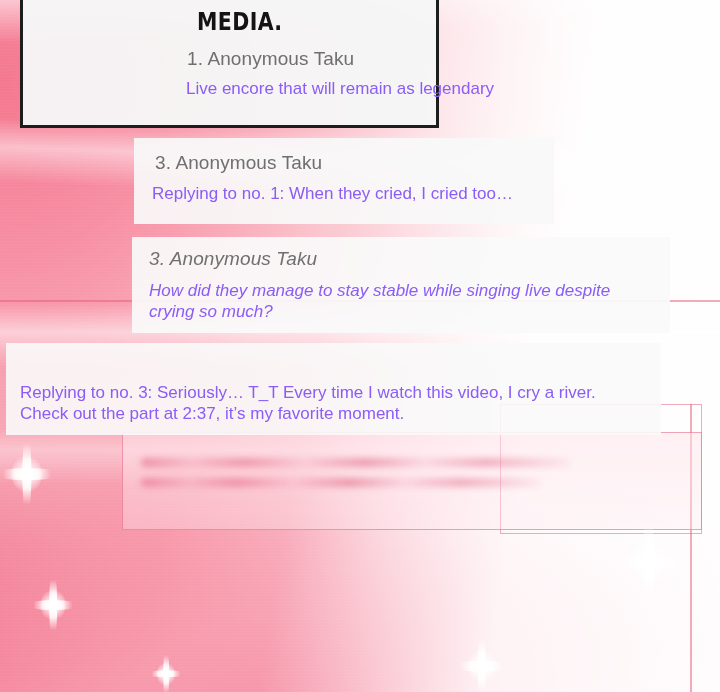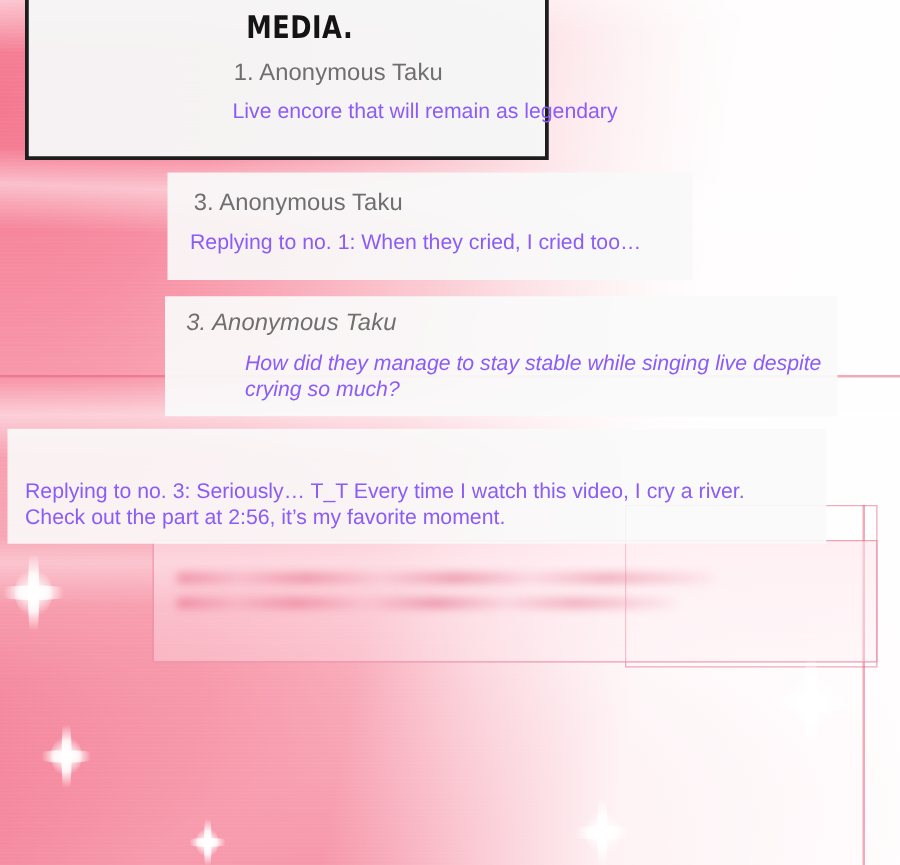--- a/index.html
+++ b/index.html
@@ -174,21 +174,21 @@
   
   #card-3 {
     left: 132px;
     top: 237px;
     width: 538px;
     height: 96px;
     background: rgba(250,250,250,0.93);
     font-style: italic;
   }
   #card-3 .author { position: absolute; left: 17px; top: 11px; }
-  #card-3 .body   { position: absolute; left: 17px; top: 43px; width: 500px; margin-left: 47px; }
+  #card-3 .body   { position: absolute; left: 17px; top: 43px; width: 500px; }
 
   
   #card-4 {
     left: 6px;
     top: 343px;
     width: 655px;
     height: 92px;
     background: rgba(250,250,250,0.9);
   }
   #card-4 .author { position: absolute; left: 14px; top: 9px; }
@@ -240,14 +240,14 @@
   <div class="author">3. Anonymous Taku</div>
   <div class="body">Replying to no. 1: When they cried, I cried too…</div>
 </div>
 
 <div class="card" id="card-3">
   <div class="author">3. Anonymous Taku</div>
   <div class="body">How did they manage to stay stable while singing live despite crying so much?</div>
 </div>
 
 <div class="card" id="card-4">
-  <div class="body">Replying to no. 3: Seriously… T_T Every time I watch this video, I cry a river. Check out the part at 2:56, it’s my favorite moment.</div>
+  <div class="body">Replying to no. 3: Seriously… T_T Every time I watch this video, I cry a river. Check out the part at 2:37, it’s my favorite moment.</div>
 </div>
 
 </body></html>

